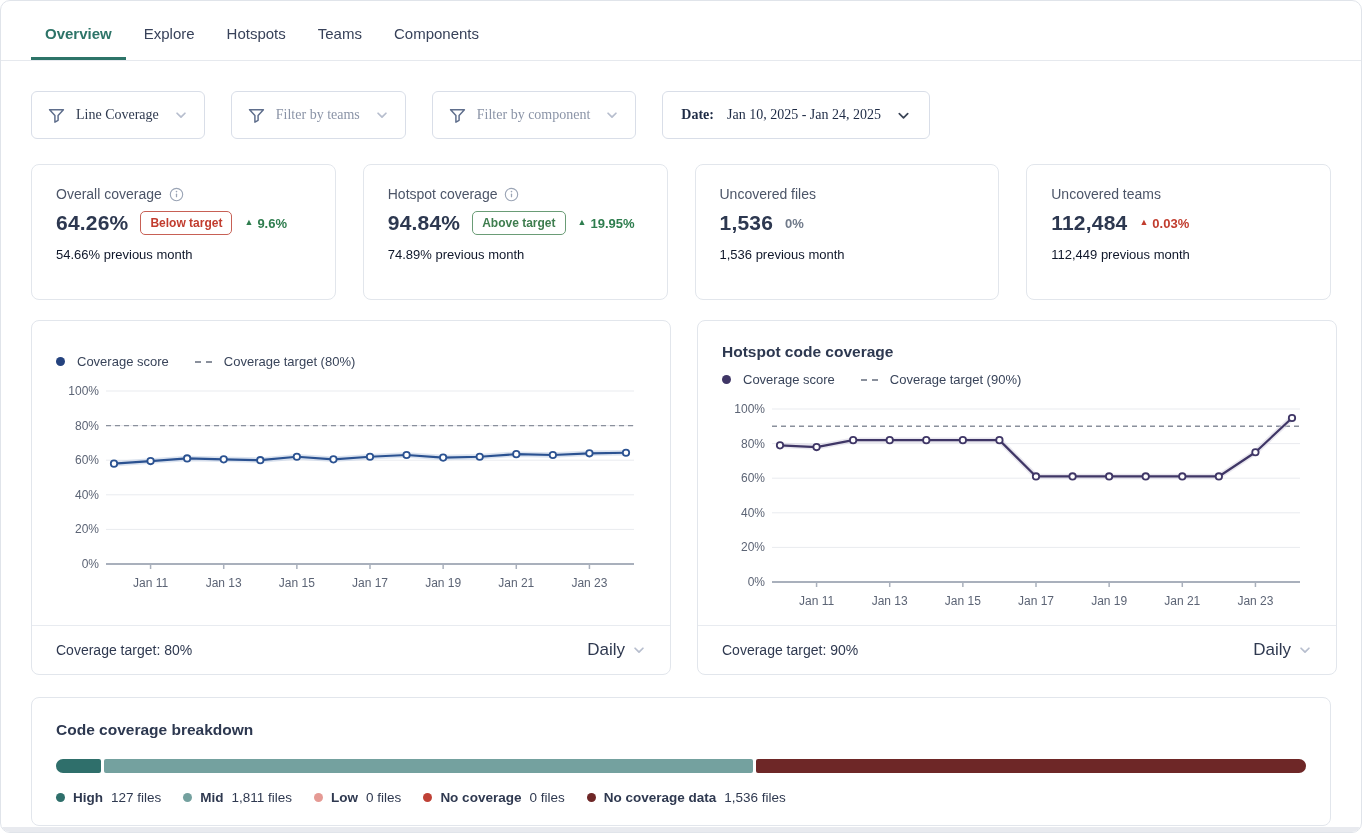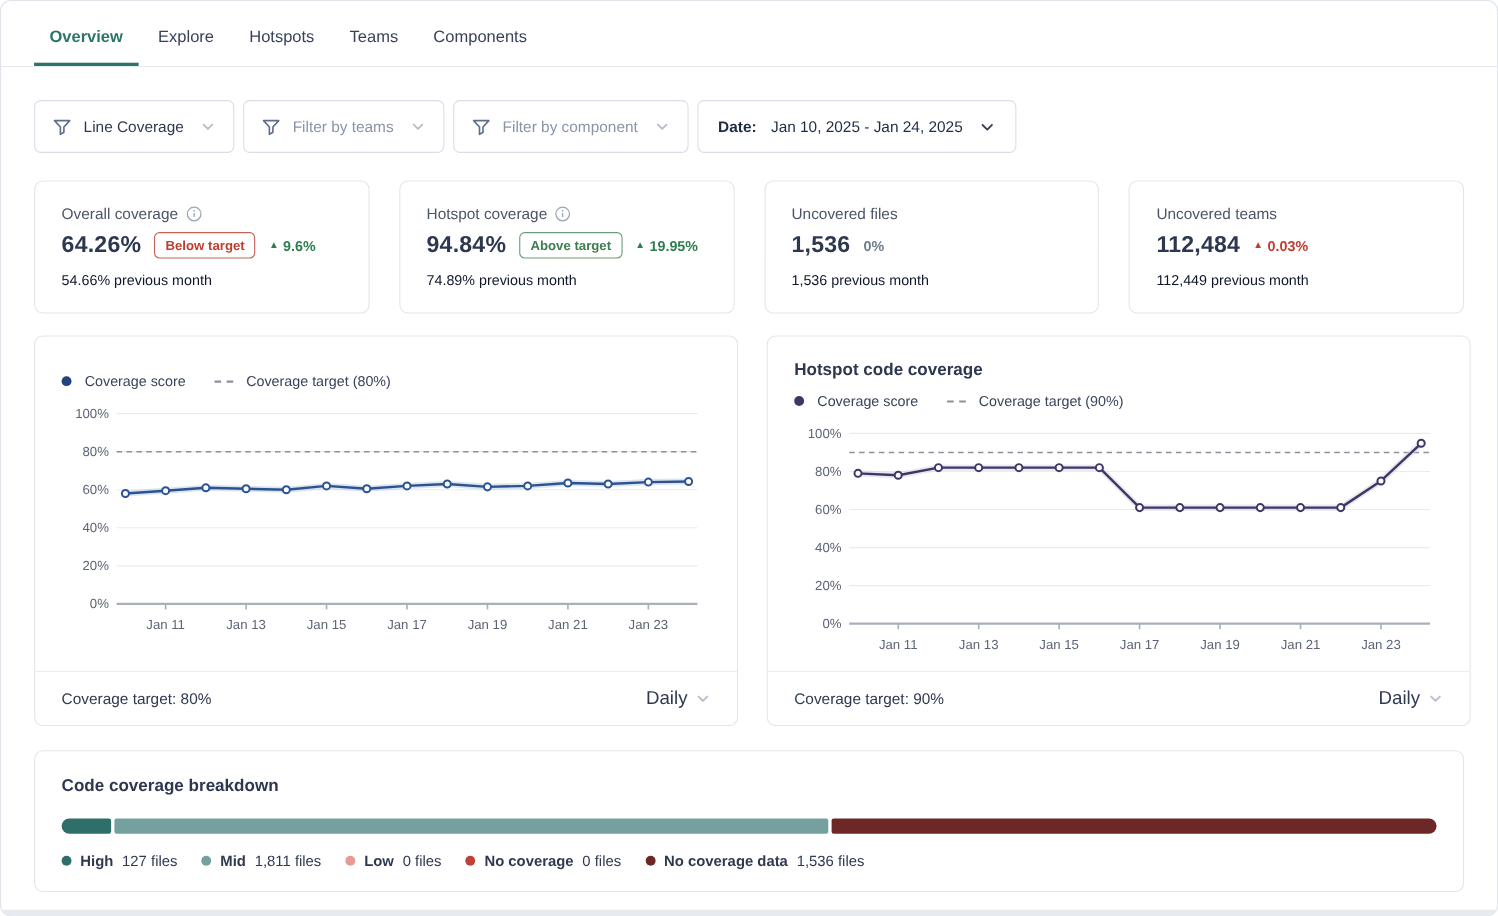--- a/index.html
+++ b/index.html
@@ -29,37 +29,37 @@
     font-size:15px; color:#38425a;
     padding:0 14px 15px 14px;
     margin-right:4px;
     border-bottom:3px solid transparent;
   }
   .tab.active {
     color:#2d7468; font-weight:700;
     border-bottom:3px solid #2d7468;
   }
   
-  .filters { display:flex; gap:8px; padding:30px 30px 0 30px; }
+  .filters { display:flex; gap:26px; padding:30px 30px 0 30px;font-family:Liberation Serif, serif; }
   .filter-btn {
     display:flex; align-items:center; gap:11px;
     height:48px; padding:0 16px;
     background:#fff; border:1px solid #d9dee8; border-radius:6px;
     font-family:inherit; font-size:14px; cursor:pointer;
   }
   .filter-btn .f-label.dark { color:#2f3a4f; font-weight:500; }
   .filter-btn .f-label.placeholder { color:#8b94a7; }
   .filter-btn .chev { margin-left:4px; }
   .date-btn { padding:0 18px; }
   .date-label { font-weight:700; color:#1e2b45; margin-right:2px; }
   .date-value { color:#1e2b45; }
   
   .stats { display:flex; gap:27px; padding:25px 30px 0 30px; }
   .stat-card {
-    flex:1; height:121px;
+    flex:1; height:136px;
     border:1px solid #e2e6ec; border-radius:8px;
     padding:21px 24px;
     background:#fff;
   }
   .stat-label { display:flex; align-items:center; gap:7px; font-size:14px; color:#4c5568; }
   .stat-value-row { display:flex; align-items:center; gap:12px; margin-top:9px; }
   .stat-value { font-size:21px; font-weight:700; color:#2d3850; letter-spacing:.2px; }
   .badge {
     font-size:12px; font-weight:600; padding:4px 9px; border-radius:5px; border:1px solid;
     background:#fff;

